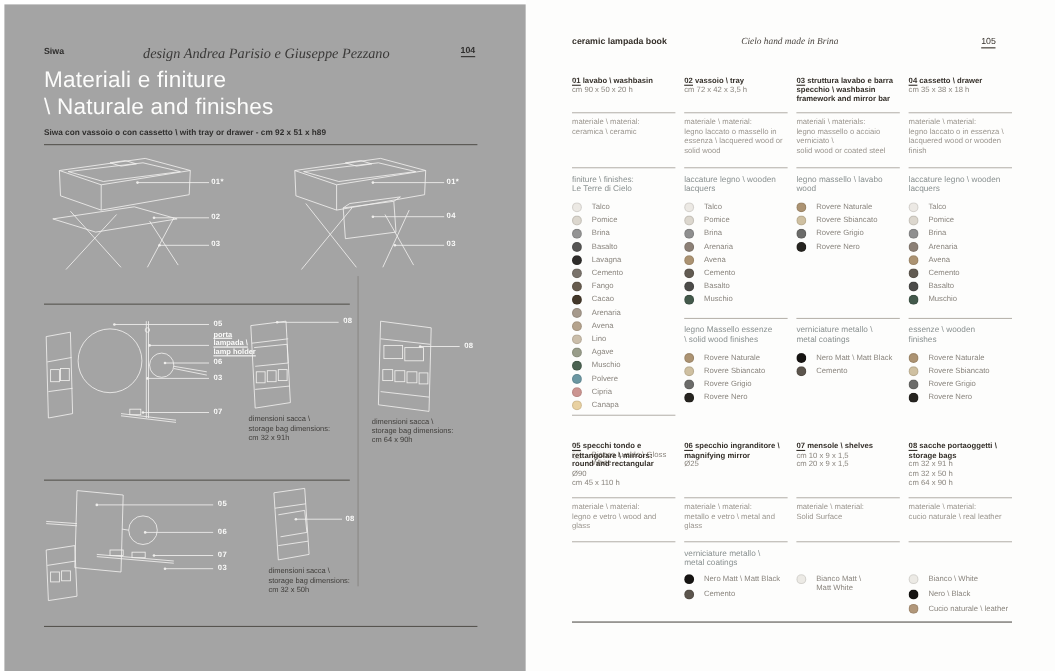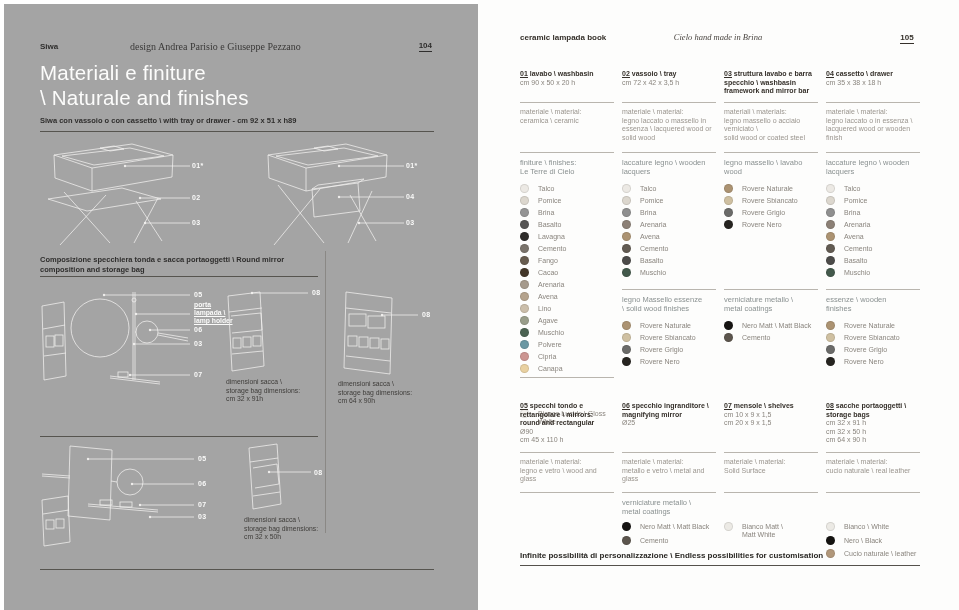--- a/index.html
+++ b/index.html
@@ -2,41 +2,41 @@
 <html><head>
 <meta charset="utf-8">
 <style>
   *{margin:0;padding:0;box-sizing:border-box}
   html,body{width:959px;height:610px}
   body{position:relative;background:#ffffff;font-family:"Liberation Sans",sans-serif;color:#2f2e2d;overflow:hidden}
 
   
   .page-left{position:absolute;left:4px;top:4px;width:474px;height:606px;background:#a4a4a4;overflow:hidden}
   .lp-brand{position:absolute;left:36px;top:38px;font-size:8px;font-weight:bold;color:#2f2e2d}
-  .lp-credit{position:absolute;left:126px;top:37px;font-family:"Liberation Serif",serif;font-size:10px;color:#3a3938}
+  .lp-credit{position:absolute;left:126px;top:37px;font-family:"Liberation Serif",serif;font-style:italic;font-size:13px;color:#3a3938}
   .lp-num{position:absolute;left:398px;top:37px;width:30px;text-align:right;font-size:8px;font-weight:bold;color:#2f2e2d}
   .lp-num span{border-bottom:1px solid #2f2e2d;padding-bottom:1px}
   .lp-title{position:absolute;left:36px;top:56px;font-size:20.5px;line-height:25px;font-weight:500;color:#fcfcfb;letter-spacing:.2px;white-space:pre-line}
   .lp-sub{position:absolute;left:36px;top:112px;font-size:7.5px;font-weight:bold;color:#2f2e2d}
   .lp-rule{position:absolute;height:1px;background:#56544f}
   .lp-vdiv{position:absolute;left:321px;top:247px;width:1px;height:282px;background:#8a8885}
   .sec-head{position:absolute;font-size:7.5px;line-height:9.5px;font-weight:bold;color:#2f2e2d;white-space:pre-line}
   .dims-note{position:absolute;font-size:6.8px;line-height:8.5px;color:#3f3d3a;white-space:pre-line}
   .co{position:absolute;font-size:7px;font-weight:bold;color:#fafaf9;letter-spacing:.3px}
   .co-lamp{position:absolute;font-size:6.8px;line-height:8px;font-weight:bold;color:#fafaf9;white-space:pre-line;text-decoration:underline}
   .lp-foot{position:absolute;left:36px;top:552px;font-size:7.5px;font-weight:bold;color:#2f2e2d}
   .draw{position:absolute}
   .draw path,.draw line,.draw circle,.draw polyline,.draw rect{fill:none;stroke:#f2f1ef;stroke-width:.8;opacity:.95}
   .draw circle.dot{fill:#f2f1ef;stroke:none}
 
   
   .page-right{position:absolute;left:478px;top:0;width:481px;height:610px;background:#fdfdfc;overflow:hidden}
   .rp-hl{position:absolute;left:42px;top:33px;font-size:8px;font-weight:bold;color:#35302a}
   .rp-hc{position:absolute;left:140px;top:32px;width:200px;text-align:center;font-family:"Liberation Serif",serif;font-style:italic;font-size:8.5px;color:#4a4540}
-  .rp-num{position:absolute;left:414px;top:33px;width:30px;text-align:center;font-size:8px;font-weight:bold;color:#35302a}
+  .rp-num{position:absolute;left:414px;top:33px;width:30px;text-align:left;font-size:8px;font-weight:normal;color:#35302a}
   .rp-num span{border-bottom:1px solid #35302a;padding-bottom:1px}
   .col{position:absolute;width:94px}
   .col.top{top:70px}
   .col.bot{top:402px}
   .c-head-wrap{overflow:visible}
   .top .c-head-wrap{min-height:28px}
   .bot .c-head-wrap{min-height:46px}
   .c-title{font-size:7px;line-height:8.5px;font-weight:bold;color:#35302a}
   .c-num{border-bottom:1px solid #35302a}
   .c-dims{font-size:7px;line-height:8.5px;color:#8a857e}
@@ -108,21 +108,20 @@
       <line x1="85" y1="31" x2="150" y2="31"></line>
     <circle class="dot" cx="85" cy="62" r="1.2"></circle>
       <line x1="85" y1="62" x2="150" y2="62"></line>
     <circle class="dot" cx="105" cy="88" r="1.2"></circle>
       <line x1="105" y1="88" x2="150" y2="88"></line>
   </svg>
   <span class="co" style="left:402px;top:158px">01*</span>
   <span class="co" style="left:402px;top:189px">04</span>
   <span class="co" style="left:402px;top:215px">03</span>
 
-  <div class="sec-head" style="left:36px;top:251px;width:288px">Composizione specchiera tonda e sacca portaoggetti \ Round mirror composition and storage bag</div>
   <div class="lp-rule" style="left:36px;top:272px;width:278px"></div>
   <div class="lp-vdiv"></div>
 
   <svg class="draw" style="left:36px;top:280px" width="150" height="112" viewBox="0 0 150 112">
     <polyline points="2,22 24,18 26,92 4,96 2,22"></polyline>
     <line x1="3" y1="45" x2="25" y2="41"></line>
     <rect x="6" y="52" width="8" height="11"></rect>
       <rect x="15" y="51" width="8" height="11"></rect>
     <line x1="4" y1="72" x2="26" y2="69"></line>
     <circle cx="60" cy="44" r="29"></circle>
@@ -574,15 +573,14 @@
           <span class="sw-dot" style="background: rgb(21, 19, 17);"></span>
           <span class="sw-label" style="white-space: pre-line;">Nero \ Black</span>
         </div>
         <div class="sw-row">
           <span class="sw-dot" style="background: rgb(177, 151, 122);"></span>
           <span class="sw-label" style="white-space: pre-line;">Cucio naturale \ leather</span>
         </div>
       </div>
     </div>
 
-  <div class="rp-footer">Infinite possibilità di personalizzazione \ Endless possibilities for customisation</div>
   <div class="rp-footer-rule"></div>
 </div>
 
 </body></html>

